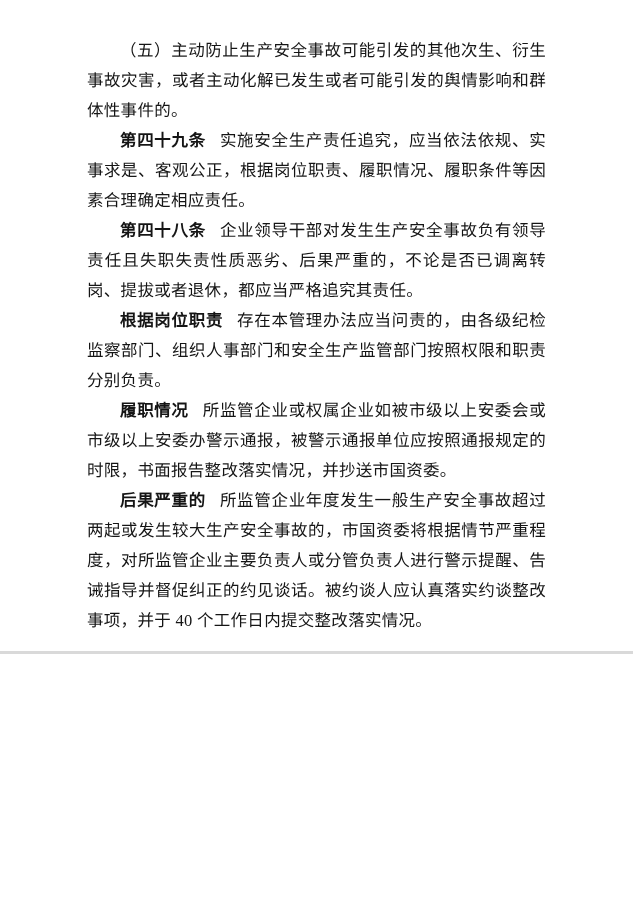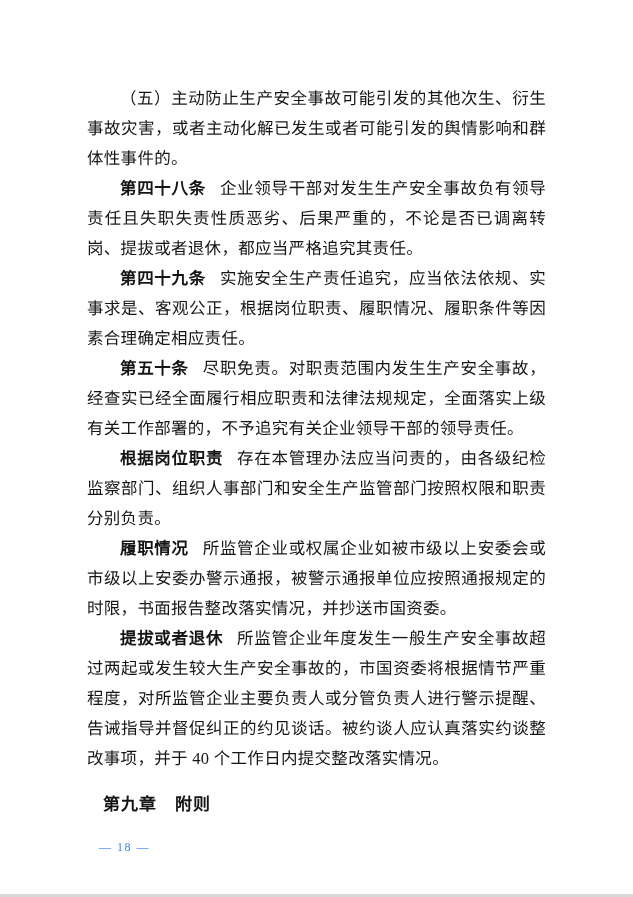--- a/index.html
+++ b/index.html
@@ -3,24 +3,24 @@
 <meta charset="utf-8">
 <style>
   html, body {
     margin: 0;
     padding: 0;
     background: #ffffff;
   }
   .page {
     position: relative;
     width: 633px;
-    height: 897px;
+    height: 654px;
     box-sizing: border-box;
     background: #ffffff;
-    padding: 84px 87px 0 87px;
+    padding: 36px 87px 0 87px;
     overflow: hidden;
     font-family: "Liberation Serif", "DejaVu Serif", serif;
     color: #151515;
   }
   .doc-body p.para {
     margin: 0;
     font-size: 16.5px;
     line-height: 30px;
     text-align: justify;
     text-justify: inter-ideograph;
@@ -57,31 +57,30 @@
   }
 </style>
 </head>
 <body>
 
 <div class="page">
   <div class="doc-body">
 
     <p class="para"><span class="article-label"></span><span>（五）主动防止生产安全事故可能引发的其他次生、衍生事故灾害，或者主动化解已发生或者可能引发的舆情影响和群体性事件的。</span></p>
 
+    <p class="para"><span class="article-label">第四十九条</span><span>实施安全生产责任追究，应当依法依规、实事求是、客观公正，根据岗位职责、履职情况、履职条件等因素合理确定相应责任。</span></p>
+
     <p class="para"><span class="article-label">第四十八条</span><span>企业领导干部对发生生产安全事故负有领导责任且失职失责性质恶劣、后果严重的，不论是否已调离转岗、提拔或者退休，都应当严格追究其责任。</span></p>
 
-    <p class="para"><span class="article-label">第四十九条</span><span>实施安全生产责任追究，应当依法依规、实事求是、客观公正，根据岗位职责、履职情况、履职条件等因素合理确定相应责任。</span></p>
-
-    <p class="para"><span class="article-label">第五十条</span><span>尽职免责。对职责范围内发生生产安全事故，经查实已经全面履行相应职责和法律法规规定，全面落实上级有关工作部署的，不予追究有关企业领导干部的领导责任。</span></p>
 
     <p class="para"><span class="article-label">根据岗位职责</span><span>存在本管理办法应当问责的，由各级纪检监察部门、组织人事部门和安全生产监管部门按照权限和职责分别负责。</span></p>
 
     <p class="para"><span class="article-label">履职情况</span><span>所监管企业或权属企业如被市级以上安委会或市级以上安委办警示通报，被警示通报单位应按照通报规定的时限，书面报告整改落实情况，并抄送市国资委。</span></p>
 
-    <p class="para"><span class="article-label">提拔或者退休</span><span>所监管企业年度发生一般生产安全事故超过两起或发生较大生产安全事故的，市国资委将根据情节严重程度，对所监管企业主要负责人或分管负责人进行警示提醒、告诫指导并督促纠正的约见谈话。被约谈人应认真落实约谈整改事项，并于 40 个工作日内提交整改落实情况。</span></p>
+    <p class="para"><span class="article-label">后果严重的</span><span>所监管企业年度发生一般生产安全事故超过两起或发生较大生产安全事故的，市国资委将根据情节严重程度，对所监管企业主要负责人或分管负责人进行警示提醒、告诫指导并督促纠正的约见谈话。被约谈人应认真落实约谈整改事项，并于 40 个工作日内提交整改落实情况。</span></p>
 
     <h2 class="chapter-heading">第九章　附则</h2>
 
     <div class="page-number">— 18 —</div>
   </div>
 
   <div class="page-bottom-edge"></div>
 </div>
 
 </body></html>

